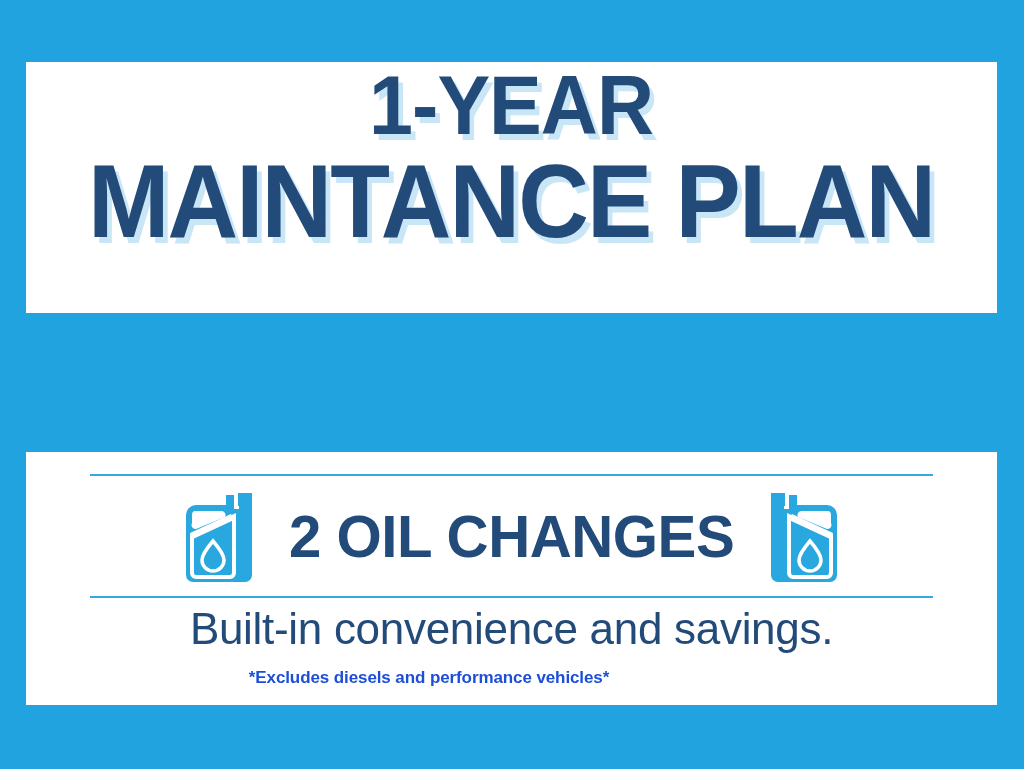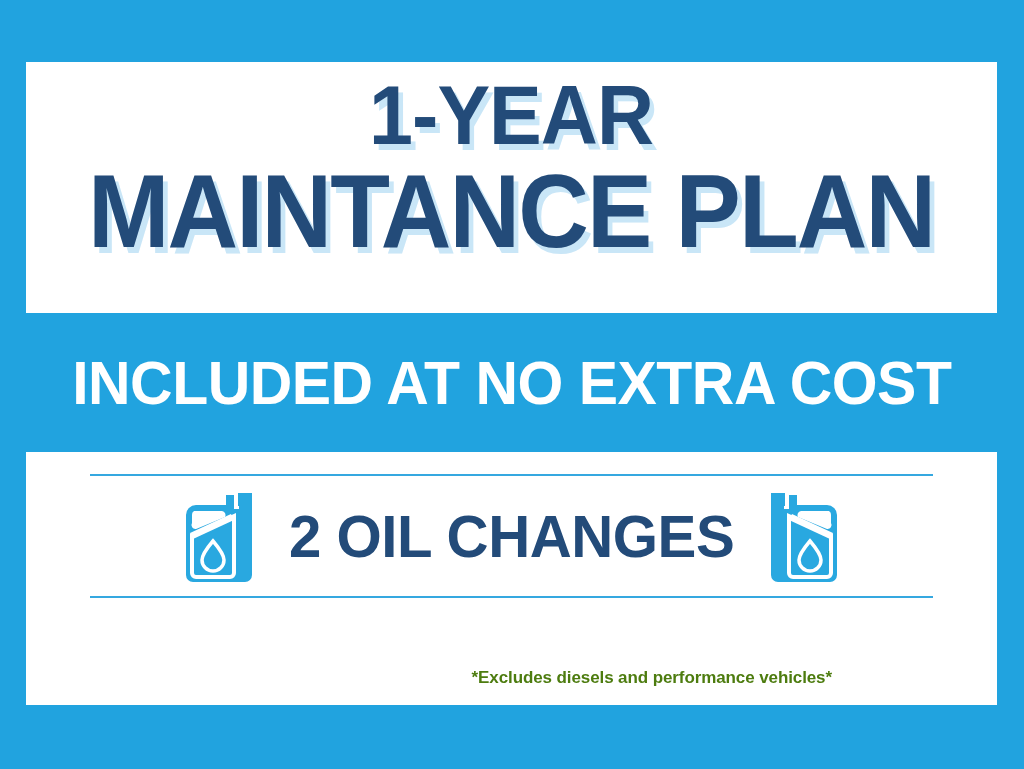--- a/index.html
+++ b/index.html
@@ -28,21 +28,21 @@
     position: absolute;
     left: 26px;
     top: 62px;
     width: 971px;
     height: 251px;
     background: #ffffff;
     display: flex;
     flex-direction: column;
     align-items: center;
     justify-content: flex-start;
-    padding-top: 14px;
+    padding-top: 4px;
     box-sizing: border-box;
   }
 
   .headline-line {
     color: #234b79;
     font-family: "Liberation Sans Narrow", "Liberation Sans", sans-serif;
     font-weight: bold;
     text-transform: uppercase;
     line-height: 0.94;
     white-space: nowrap;
@@ -147,42 +147,39 @@
     font-size: 44px;
     letter-spacing: -0.3px;
     white-space: nowrap;
   }
 
   .fineprint {
     position: absolute;
     left: 0;
     top: 216px;
     width: 806px;
-    text-align: right;
-    color: #4d7c0f;
+    text-align: center;
+    color: #1d4ed8;
     font-family: "Liberation Sans Narrow", "Liberation Sans", sans-serif;
     font-weight: bold;
     font-size: 17px;
     letter-spacing: -0.1px;
     white-space: nowrap;
   }
 </style>
 </head>
 <body>
 
 <div class="poster">
 
   <div class="headline-panel">
     <div class="headline-line headline-line-1">1-YEAR</div>
     <div class="headline-line headline-line-2">MAINTANCE PLAN</div>
   </div>
 
-  <div class="subtitle-band">
-    <div class="subtitle-text">INCLUDED AT NO EXTRA COST</div>
-  </div>
 
   <div class="offer-panel">
 
     <div class="rule rule-top"></div>
 
     <div class="offer-row">
 
       <svg class="jug-icon" viewBox="0 0 74 94">
 
         <path d="M4 26 L4 86 A7 7 0 0 0 11 93 L63 93 A7 7 0 0 0 70 86 L70 16 L56 16 L56 6 L44 6 L44 16 L14 16 A10 10 0 0 0 4 26 Z" fill="#29a8e0"></path>
@@ -209,17 +206,18 @@
         <path d="M12 22 L40 22 A4 4 0 0 1 43 28 L14 40 A4 4 0 0 1 10 34 L10 26 A4 4 0 0 1 12 22 Z" fill="#ffffff"></path>
         <path d="M8 44 L49 25 L52 31 L11 50 Z" fill="#ffffff"></path>
         <path d="M10 46 L52 27 L52 84 A4 4 0 0 1 48 88 L14 88 A4 4 0 0 1 10 84 Z" fill="none" stroke="#ffffff" stroke-width="4"></path>
         <path d="M31 52 C31 52 20 65 20 71 A11 11 0 0 0 42 71 C42 65 31 52 31 52 Z" fill="none" stroke="#ffffff" stroke-width="3.5"></path>
       </svg>
 
     </div>
 
     <div class="rule rule-bottom"></div>
 
+    <div class="tagline">Built-in convenience and savings.</div>
 
     <div class="fineprint">*Excludes diesels and performance vehicles*</div>
 
   </div>
 </div>
 
 </body></html>

